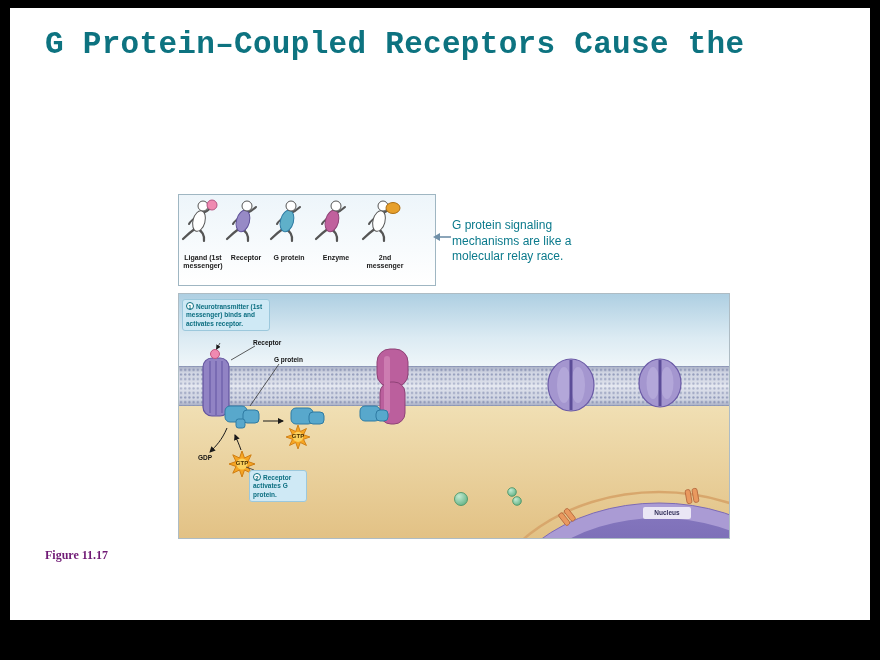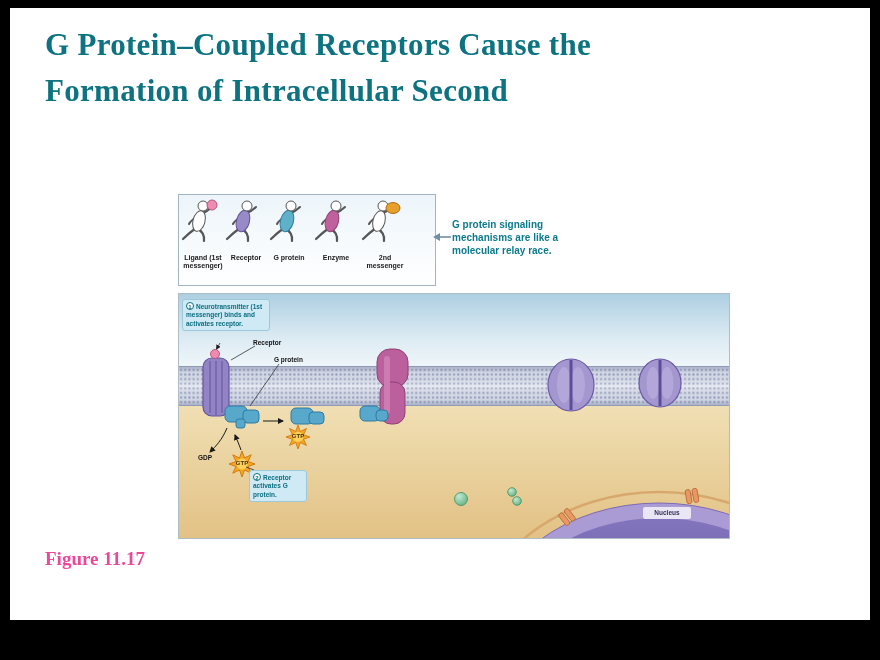--- a/index.html
+++ b/index.html
@@ -3,37 +3,37 @@
 <meta charset="utf-8">
 <style>
   * { margin:0; padding:0; box-sizing:border-box; }
   html,body { background:#000; }
   body { font-family:"Liberation Sans", sans-serif; }
 
   .stage { position:relative; width:880px; height:660px; background:#000; overflow:hidden; }
   .slide { position:absolute; left:10px; top:8px; width:860px; height:612px; background:#fff; }
 
   .title { position:absolute; left:35px; top:14px; width:710px;
-           font-family:Liberation Serif, serif; font-weight:700;
+           font-family:Liberation Mono, monospace; font-weight:700;
            font-size:31px; line-height:46px; color:#0d7380; letter-spacing:.3px; }
   .figure-label { position:absolute; left:35px; top:540px;
            font-family:"Liberation Serif", serif; font-weight:700;
-           font-size:19px; color:#ec4899; }
+           font-size:12px; color:#701a75; }
 
   .figure { position:absolute; left:168px; top:186px; width:556px; height:346px; }
 
   
   .relay { position:absolute; left:0; top:0; width:258px; height:92px;
            border:1px solid #9fb6c2; background:linear-gradient(#edf5fa,#ffffff); }
   .relay svg { position:absolute; left:0; top:0; }
   .runner-label { position:absolute; top:59px; font-size:7px; font-weight:bold;
            color:#1a1a1a; text-align:center; line-height:1.2; white-space:pre-line; }
 
   .relay-callout { position:absolute; left:274px; top:24px; width:120px;
-           font-size:10px; font-weight:bold; color:#0b7a8c; line-height:1.3; }
+           font-size:12px; font-weight:normal; color:#0b7a8c; line-height:1.3; }
   .callout-arrow { position:absolute; left:255px; top:34px; }
 
   
   .main-panel { position:absolute; left:0; top:99px; width:552px; height:246px;
            border:1px solid #aebcc4; background:#e9d7a6; overflow:hidden; }
   .main-panel > svg { position:absolute; left:0; top:0; }
 
   .stepbox { position:absolute; background:#cfe9f5; border:1px solid #9cc8dc;
            border-radius:3px; padding:2px 3px; font-size:6.5px; font-weight:bold;
            color:#0b6e80; line-height:1.3; }
@@ -56,21 +56,20 @@
            font-weight:bold; color:#33305a; text-align:center; line-height:12px; }
 </style>
 </head>
 <body>
 
 <div class="stage">
   <div class="slide">
 
     <h1 class="title">
       <div>G Protein–Coupled Receptors Cause the</div>
-      <div>Formation of Intracellular Second</div>
     </h1>
 
     <div class="figure-label">Figure 11.17</div>
 
     <div class="figure">
 
       <div class="relay">
         <svg width="258" height="58" viewBox="0 0 258 58">
 
           <g transform="translate(20,4)">

